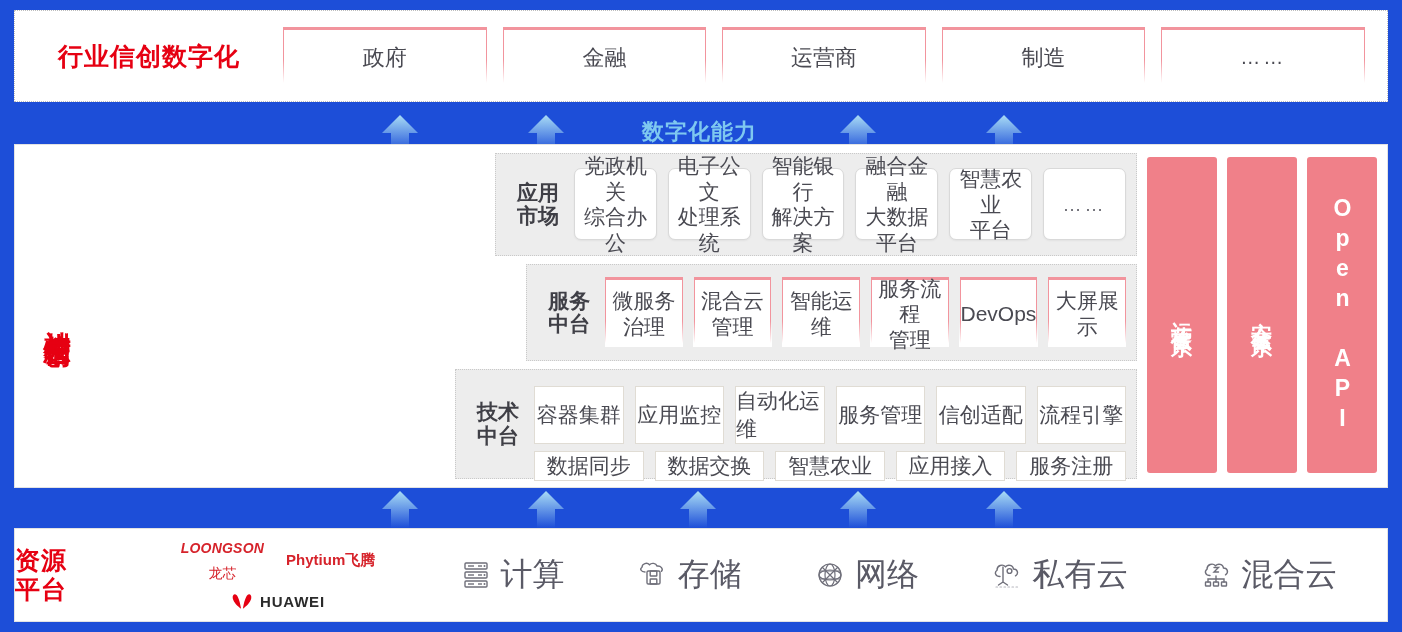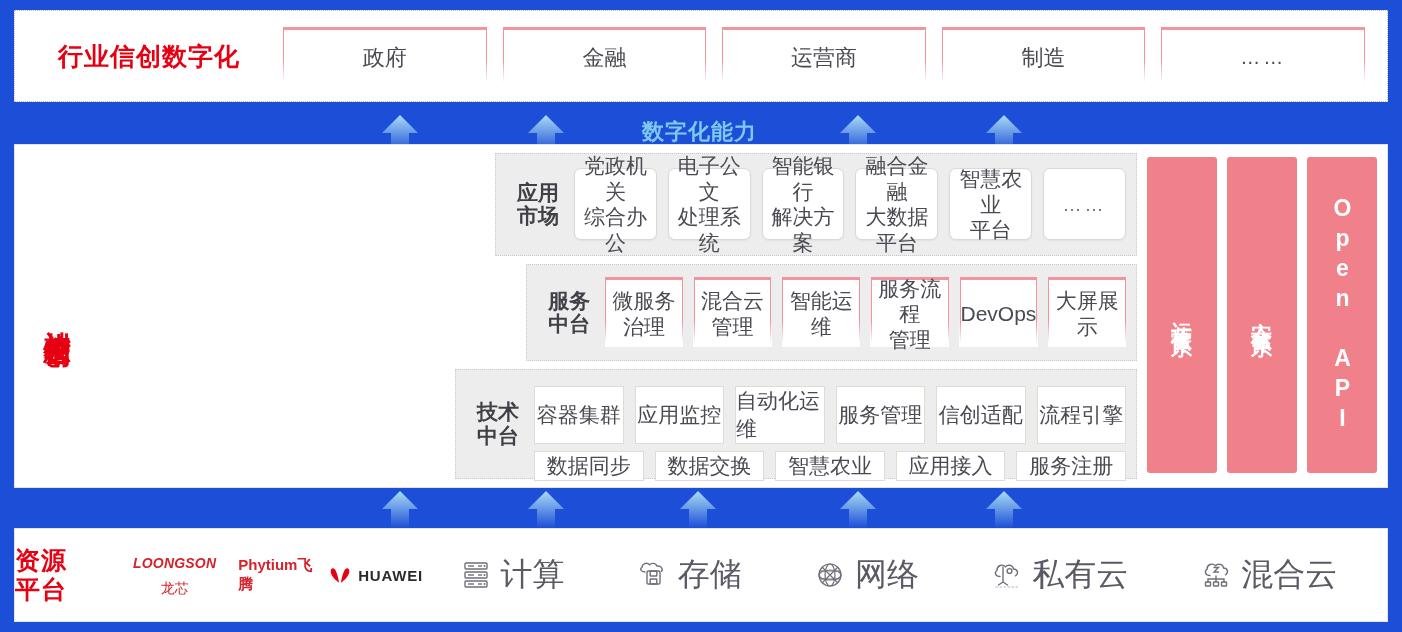--- a/index.html
+++ b/index.html
@@ -187,21 +187,21 @@
     display: flex; align-items: center;
   }
   .res-title {
     width: 118px; flex: none;
     text-align: left;
     color: #E60012; font-size: 25px; font-weight: bold;
     line-height: 1.15; letter-spacing: 1px;
   }
   .res-vendors {
     width: 290px; flex: none;
-    display: flex; flex-direction: row; align-items: center; justify-content: center;
+    display: flex; flex-direction: column; align-items: center; justify-content: center;
     gap: 13px;
   }
   .vendor-row { display: flex; align-items: center; gap: 22px; }
   .logo-loongson { display:flex; flex-direction:column; align-items:center; line-height:1; }
   .logo-loongson .ls-en {
     color:#D6232B; font-size:14px; font-weight:bold; font-style:italic; letter-spacing:0.2px;
   }
   .logo-loongson .ls-cn { color:#D6232B; font-size:14px; font-weight:normal; margin-top:11px; }
   .logo-phytium { color:#D6232B; font-size:15px; font-weight:bold; }
   .logo-huawei { display:flex; align-items:center; gap:7px; }

